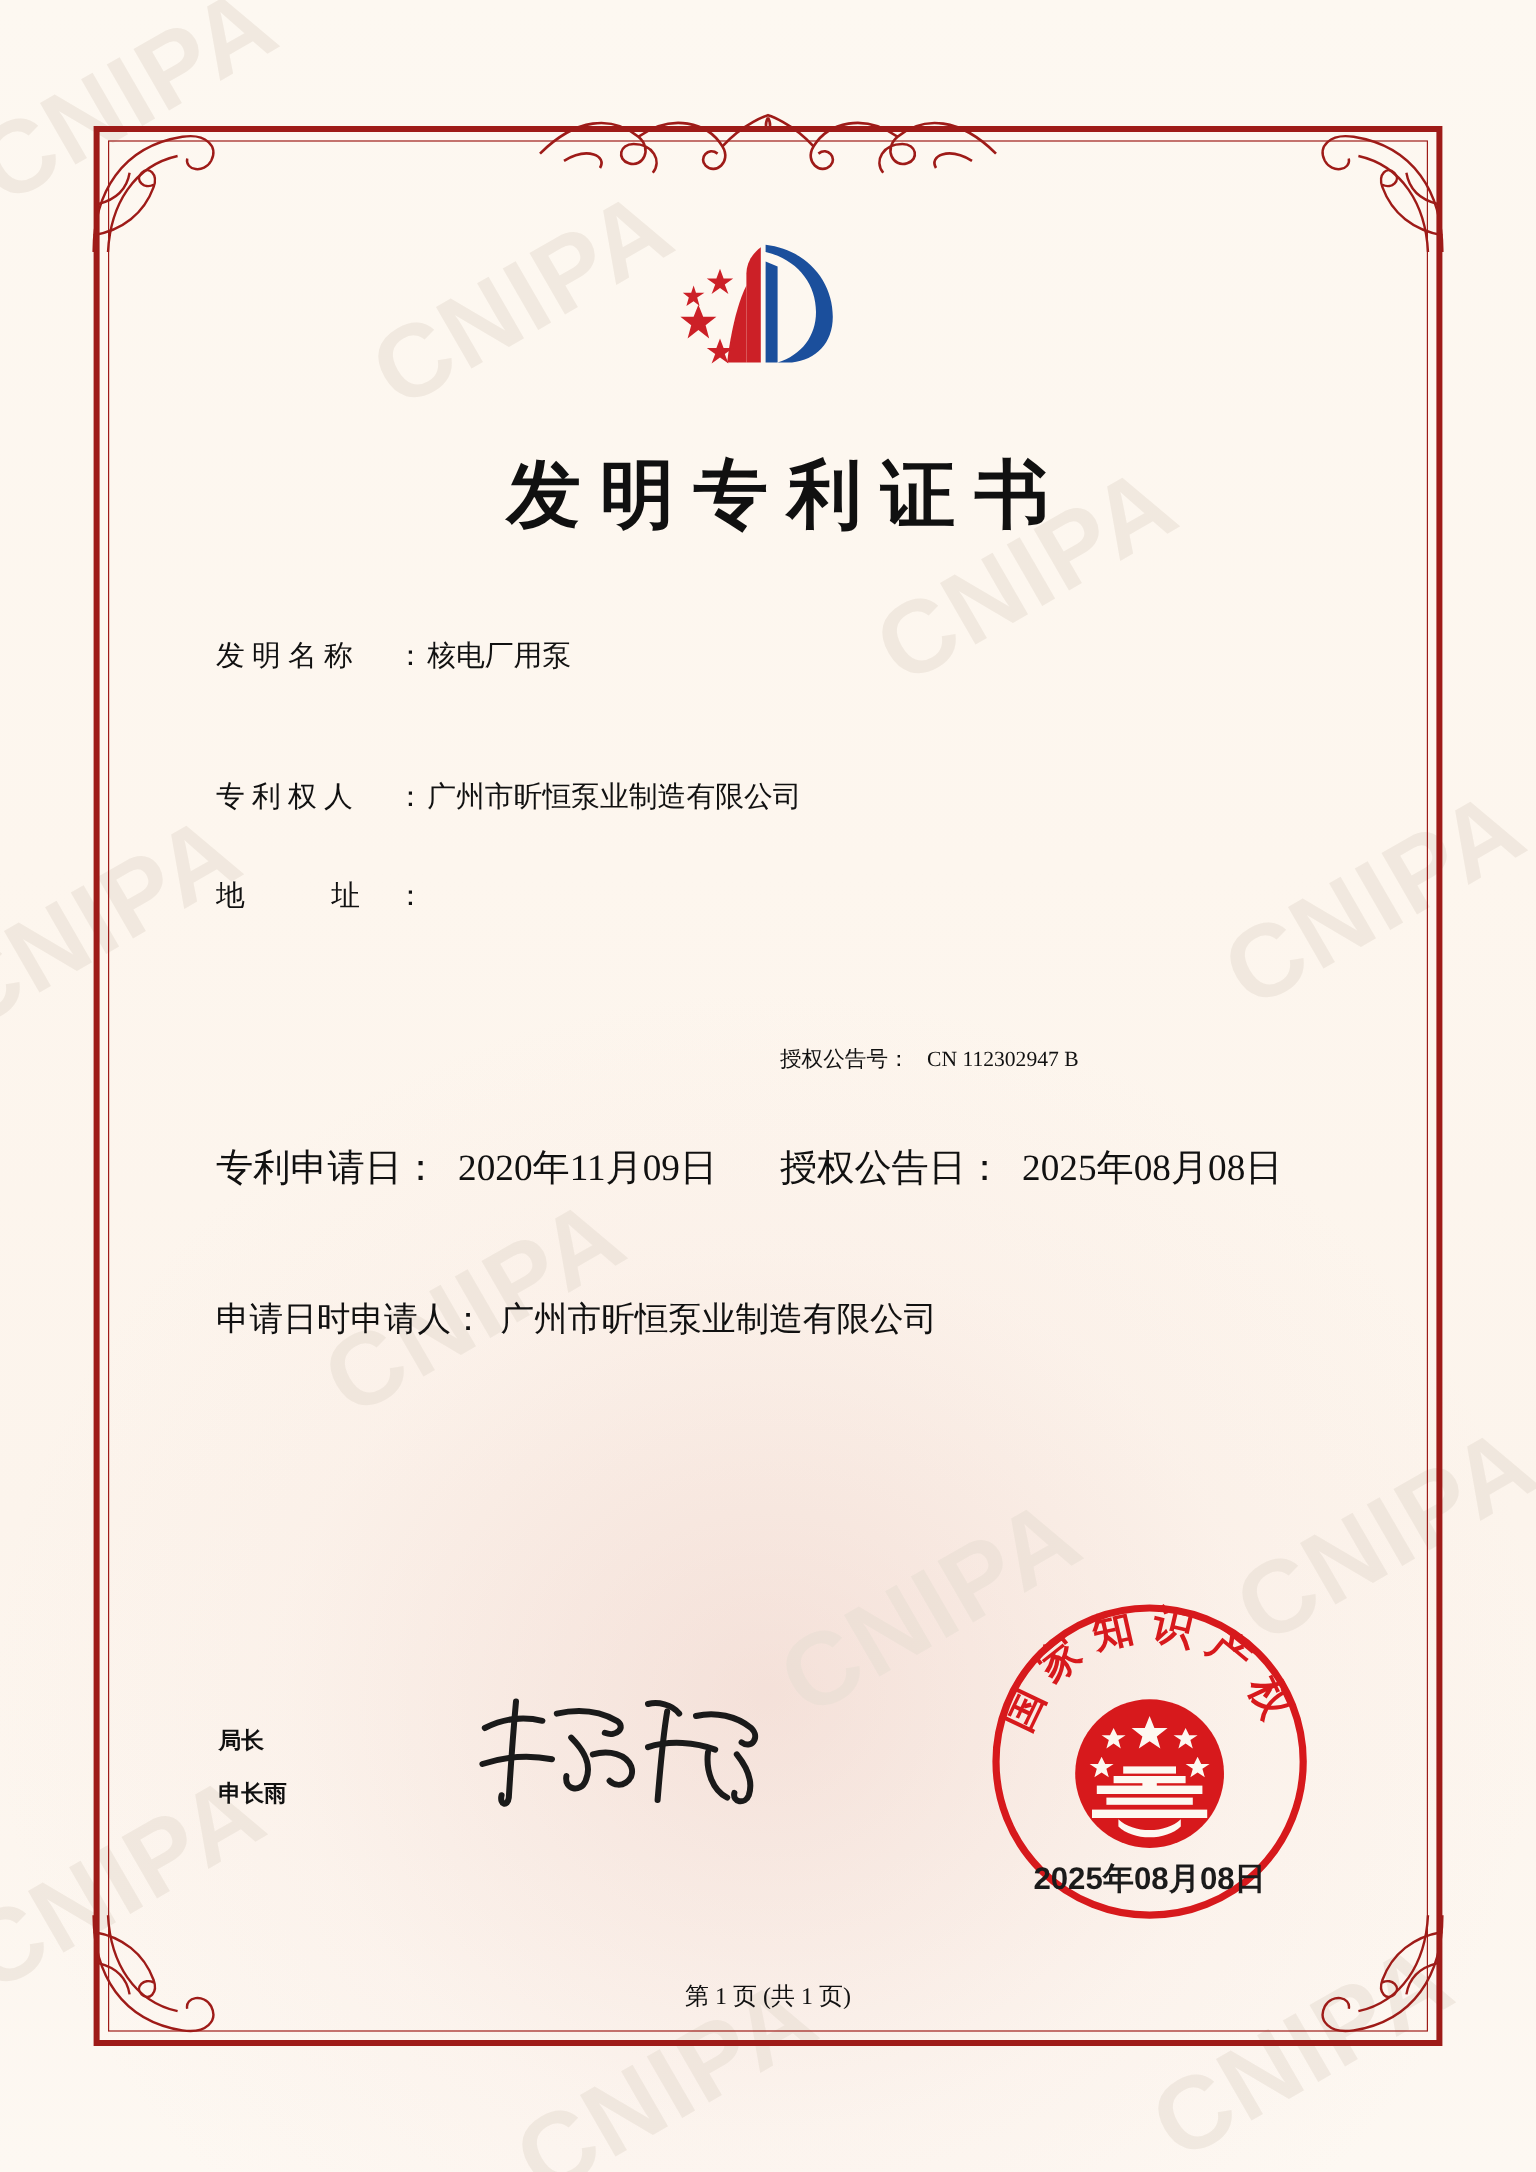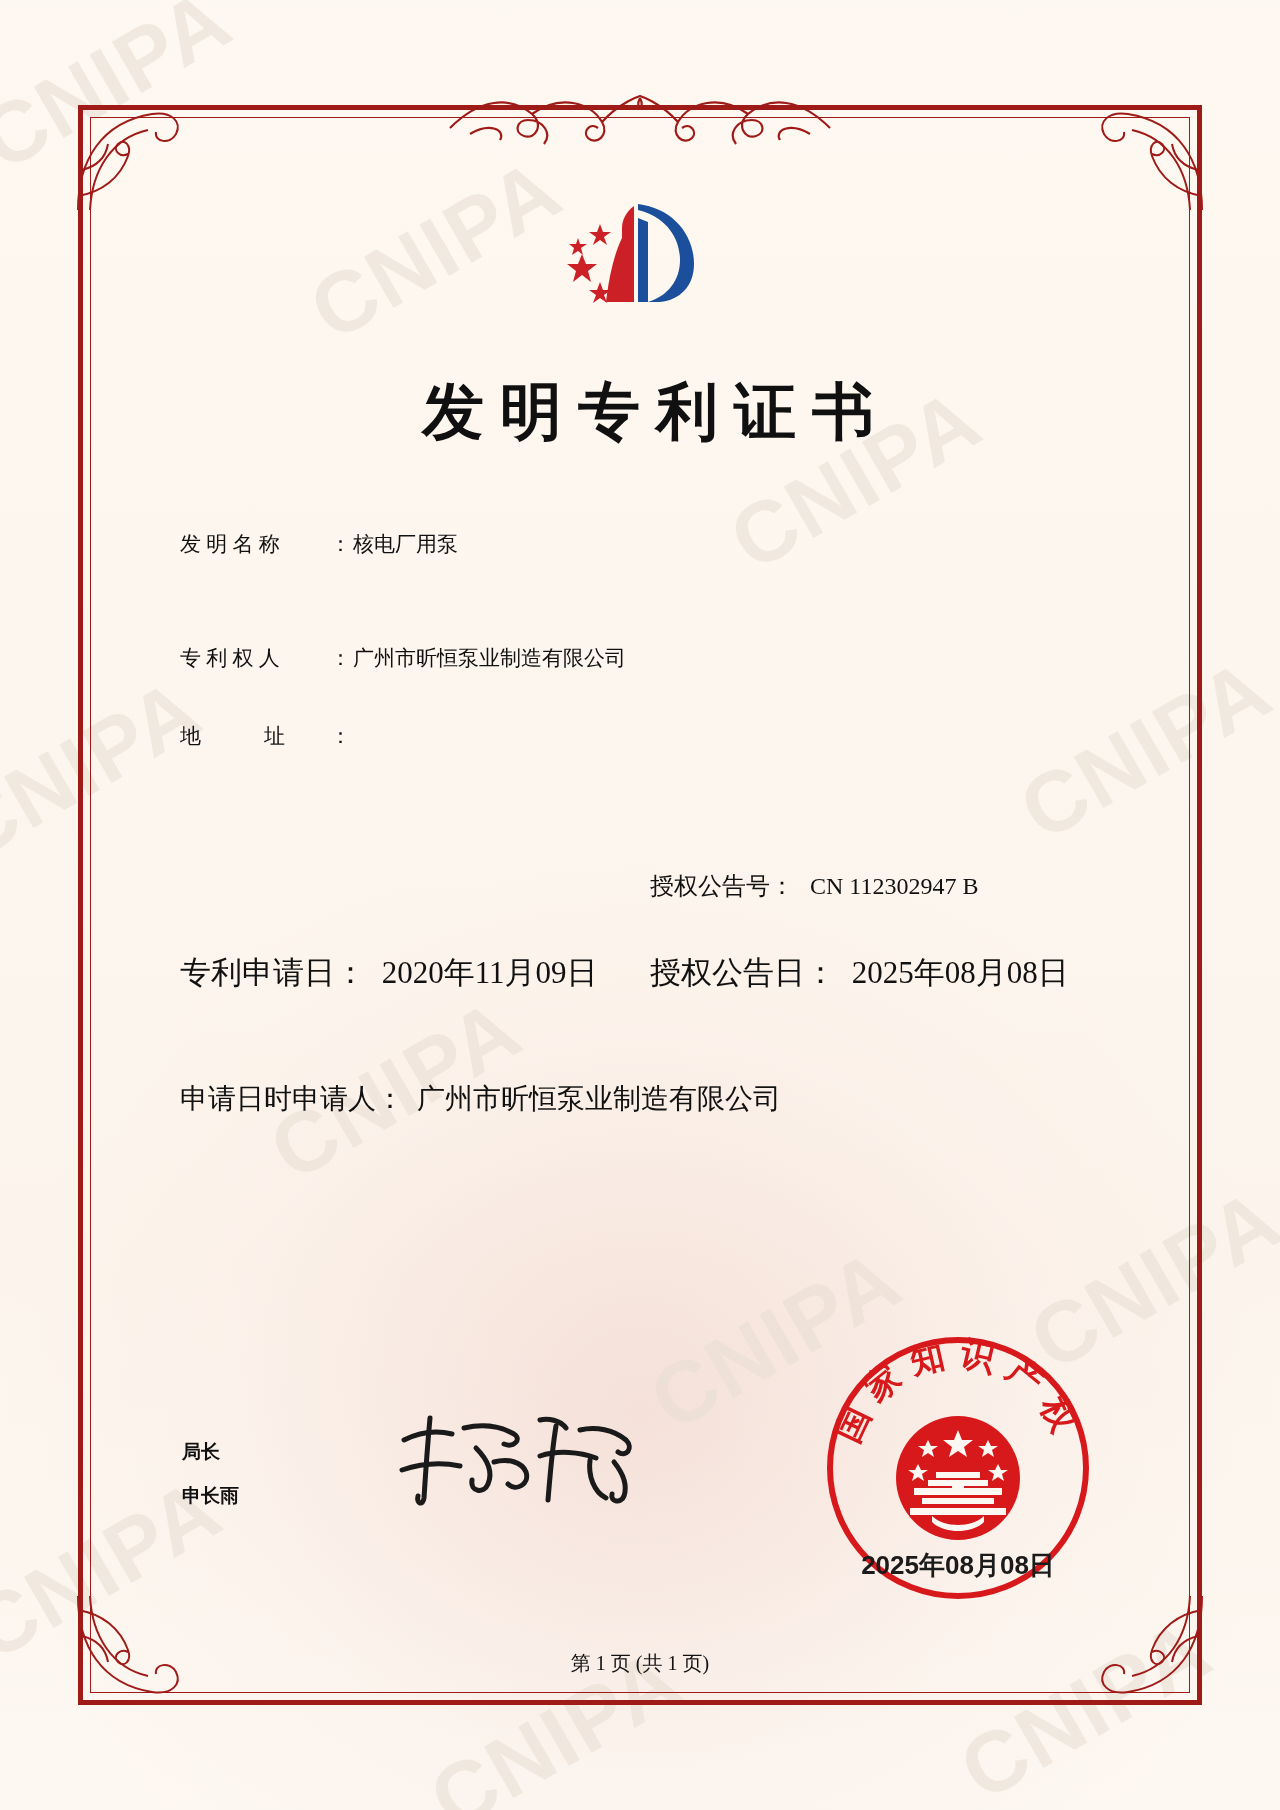--- a/index.html
+++ b/index.html
@@ -102,21 +102,21 @@
     color: #101010;
     text-indent: 16px;
     padding-left: 16px;
   }
 
   
   .fields {
     position: absolute;
     left: 180px; top: 530px;
     width: 920px;
-    font-size: 21px;
+    font-size: 24px;
     color: #111;
   }
   .row { display: flex; align-items: baseline; margin-bottom: 44px; }
   .lbl {
     width: 150px;
     display: inline-flex;
     justify-content: space-between;
     white-space: nowrap;
   }
   .lbl.tight { letter-spacing: 0; display:inline-block; width:150px; }
@@ -124,21 +124,21 @@
   .val { white-space: nowrap; text-align: center; }
 
   .row-name { margin-bottom: 86px; }
   .row-owner { margin-bottom: 50px; }
 
   
   .pubno {
     position: absolute;
     left: 180px; top: 870px;
     width: 920px;
-    font-size: 24px;
+    font-size: 18px;
     color: #111;
   }
   .pubno .inner {
     margin-left: 470px;
     white-space: nowrap;
   }
   .pubno .k { margin-right: 10px; }
 
   .datesrow {
     position: absolute;

